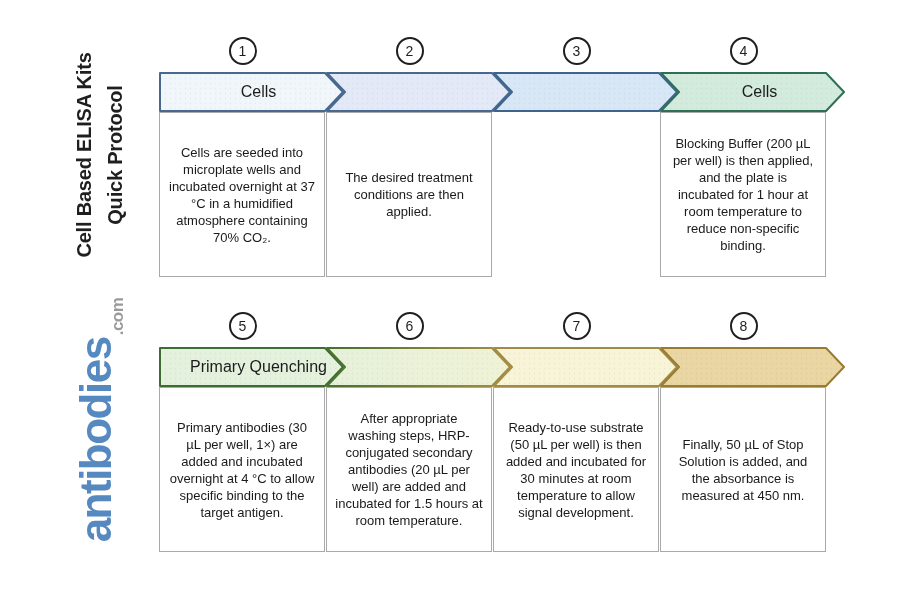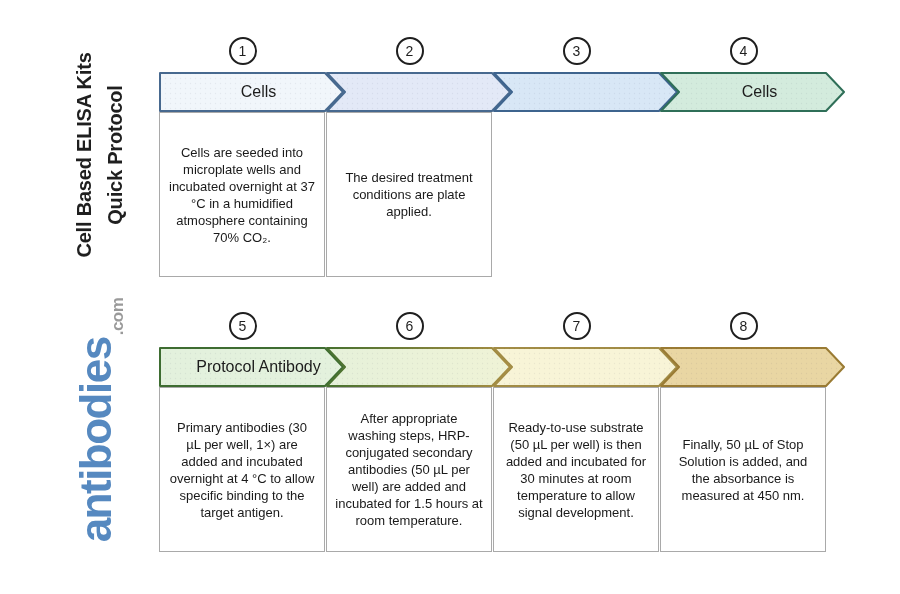--- a/index.html
+++ b/index.html
@@ -100,21 +100,21 @@
 
     <div class="step step-2">
       <div class="badge">
           <span>2</span>
         </div>
       <svg class="arrow-svg" viewBox="0 0 185 40">
         <polygon points="1,1 166,1 184,20 166,39 1,39 19,20" stroke-width="2" stroke-linejoin="round" fill="#e3e9f7" stroke="#47698f"></polygon>
         <polygon points="1,1 166,1 184,20 166,39 1,39 19,20" fill="url(#dotpat)" stroke="none"></polygon>
       </svg>
       <div class="desc-box">
-        <p class="desc">The desired treatment conditions are plate applied.</p>
+        <p class="desc">The desired treatment conditions are then applied.</p>
       </div>
     </div>
 
     <div class="step step-3">
       <div class="badge">
           <span>3</span>
         </div>
       <svg class="arrow-svg" viewBox="0 0 185 40">
         <polygon points="1,1 166,1 184,20 166,39 1,39 19,20" stroke-width="2" stroke-linejoin="round" fill="#d8e7f6" stroke="#3e648e"></polygon>
         <polygon points="1,1 166,1 184,20 166,39 1,39 19,20" fill="url(#dotpat)" stroke="none"></polygon>
@@ -123,50 +123,53 @@
 
     <div class="step step-4">
       <div class="badge">
           <span>4</span>
         </div>
       <svg class="arrow-svg" viewBox="0 0 185 40">
         <polygon points="1,1 166,1 184,20 166,39 1,39 19,20" stroke-width="2" stroke-linejoin="round" fill="#d3ebdd" stroke="#2f6f58"></polygon>
         <polygon points="1,1 166,1 184,20 166,39 1,39 19,20" fill="url(#dotpat)" stroke="none"></polygon>
       </svg>
       <div class="arrow-label">Cells</div>
+      <div class="desc-box">
+        <p class="desc">Blocking Buffer (200 µL per well) is then applied, and the plate is incubated for 1 hour at room temperature to reduce non-specific binding.</p>
+      </div>
     </div>
 
   </div>
 
   <div class="row row-2">
 
     <div class="step step-1">
       <div class="badge">
           <span>5</span>
         </div>
       <svg class="arrow-svg" viewBox="0 0 185 40">
         <polygon points="1,1 166,1 184,20 166,39 1,39" stroke-width="2" stroke-linejoin="round" fill="#e3f1dd" stroke="#3e6d31"></polygon>
         <polygon points="1,1 166,1 184,20 166,39 1,39" fill="url(#dotpat)" stroke="none"></polygon>
       </svg>
-      <div class="arrow-label">Protocol Antibody</div>
+      <div class="arrow-label">Primary Quenching</div>
       <div class="desc-box">
         <p class="desc">Primary antibodies (30 µL per well, 1×) are added and incubated overnight at 4 °C to allow specific binding to the target antigen.</p>
       </div>
     </div>
 
     <div class="step step-2">
       <div class="badge">
           <span>6</span>
         </div>
       <svg class="arrow-svg" viewBox="0 0 185 40">
         <polygon points="1,1 166,1 184,20 166,39 1,39 19,20" stroke-width="2" stroke-linejoin="round" fill="url(#hrpFill)" stroke="url(#hrpStroke)"></polygon>
         <polygon points="1,1 166,1 184,20 166,39 1,39 19,20" fill="url(#dotpat)" stroke="none"></polygon>
       </svg>
       <div class="desc-box">
-        <p class="desc">After appropriate washing steps, HRP-conjugated secondary antibodies (50 µL per well) are added and incubated for 1.5 hours at room temperature.</p>
+        <p class="desc">After appropriate washing steps, HRP-conjugated secondary antibodies (20 µL per well) are added and incubated for 1.5 hours at room temperature.</p>
       </div>
     </div>
 
     <div class="step step-3">
       <div class="badge">
           <span>7</span>
         </div>
       <svg class="arrow-svg" viewBox="0 0 185 40">
         <polygon points="1,1 166,1 184,20 166,39 1,39 19,20" stroke-width="2" stroke-linejoin="round" fill="#f8f4d7" stroke="#a28c45"></polygon>
         <polygon points="1,1 166,1 184,20 166,39 1,39 19,20" fill="url(#dotpat)" stroke="none"></polygon>

